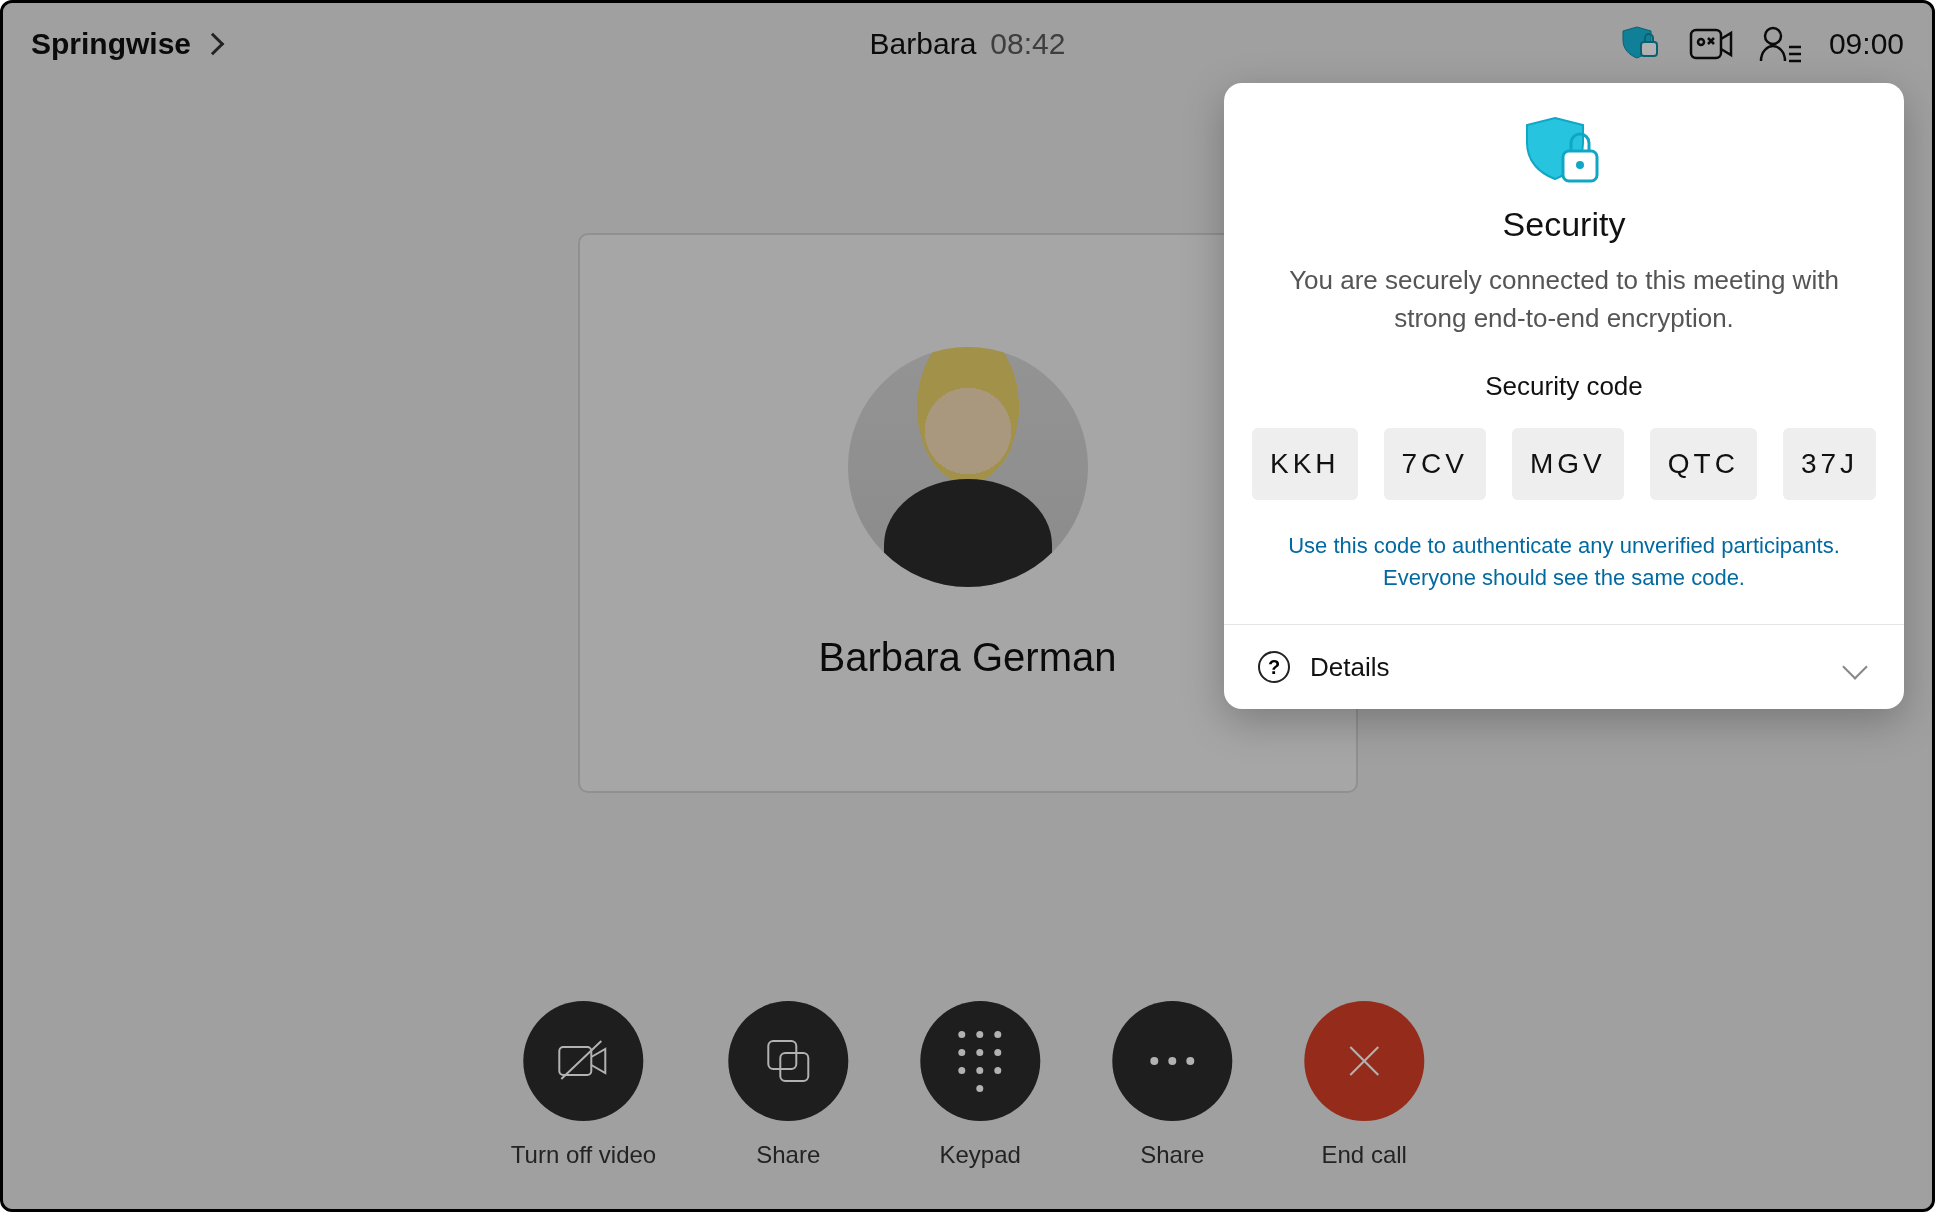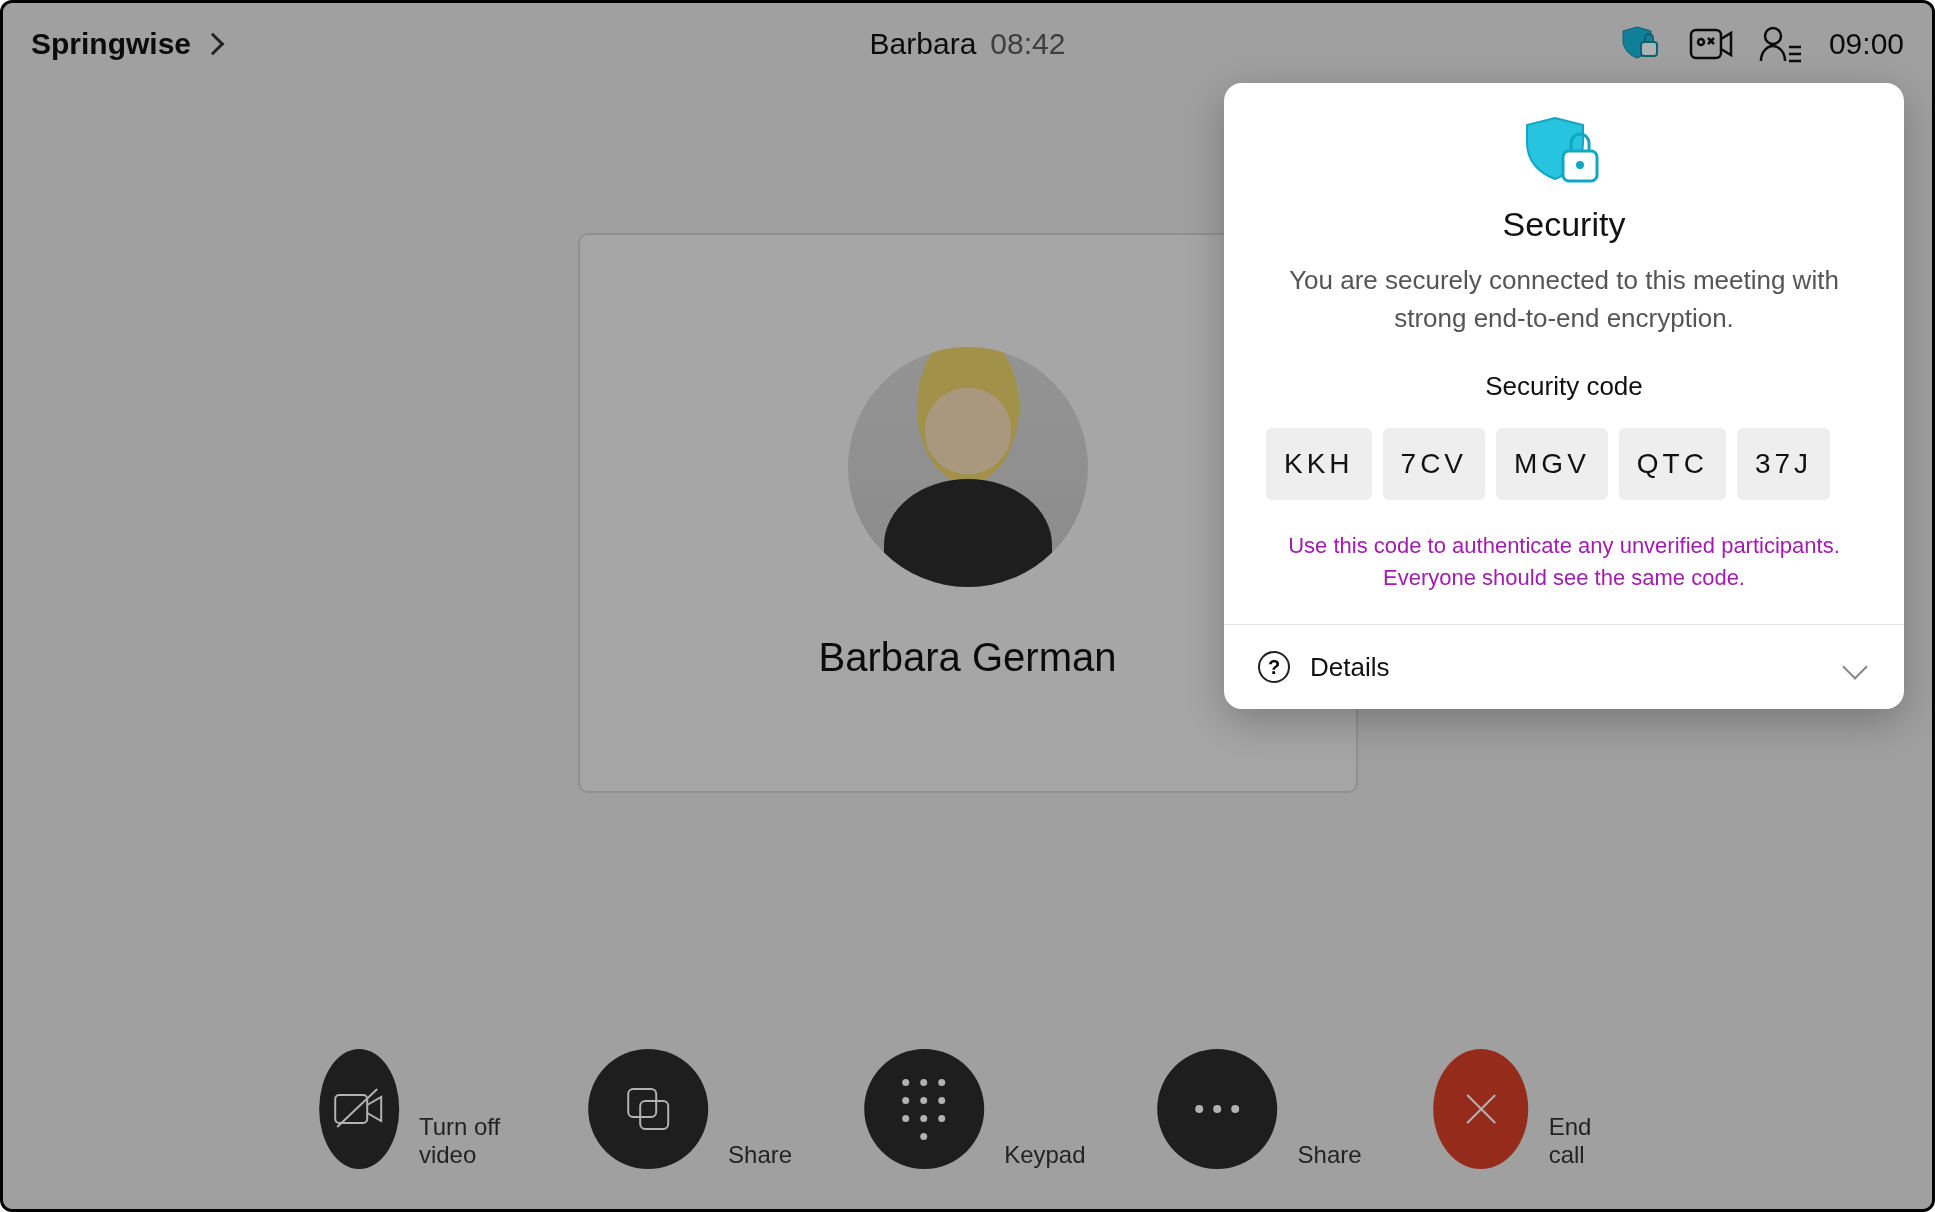--- a/index.html
+++ b/index.html
@@ -118,22 +118,22 @@
     position: absolute;
     bottom: 40px;
     left: 50%;
     transform: translateX(-50%);
     display: flex;
     gap: 72px;
     z-index: 2;
   }
   .ctrl {
     display: flex;
-    flex-direction: row;
-    align-items: flex-end;
+    flex-direction: column;
+    align-items: center;
     gap: 20px;
   }
   .ctrl-circle {
     width: 120px; height: 120px;
     border-radius: 50%;
     background: #2b2b2b;
     display: flex; align-items: center; justify-content: center;
   }
   .ctrl-circle.red { background: #d64027; }
   .ctrl-label { font-size: 24px; color: #333; }
@@ -152,31 +152,31 @@
     overflow: hidden;
   }
   .pop-body {
     padding: 30px 42px 30px;
     text-align: center;
   }
   .pop-icon { margin-bottom: 12px; display:flex; justify-content:center; }
   .pop-title { font-size: 34px; color:#111; margin-bottom: 18px; }
   .pop-desc { font-size: 26px; color:#555; line-height:1.45; margin-bottom: 34px; }
   .pop-sub { font-size: 26px; color:#111; margin-bottom: 26px; }
-  .code-row { display:flex; gap:11px; margin-bottom: 30px; }
+  .code-row { display:flex; gap:26px; justify-content:center; margin-bottom: 30px; }
   .code-chip {
     background:#eee;
     border-radius:6px;
     padding: 20px 18px;
     font-size: 28px;
     letter-spacing: 4px;
     color:#111;
     font-family: inherit;
   }
-  .pop-hint { font-size: 22px; color:#a21caf; line-height:1.45; }
+  .pop-hint { font-size: 22px; color:#0369a1; line-height:1.45; }
   .pop-footer {
     border-top: 1px solid #e4e4e4;
     padding: 26px 34px;
     display:flex;
     align-items:center;
     gap: 20px;
     text-align:left;
   }
   .q-icon {
     width:32px; height:32px;

